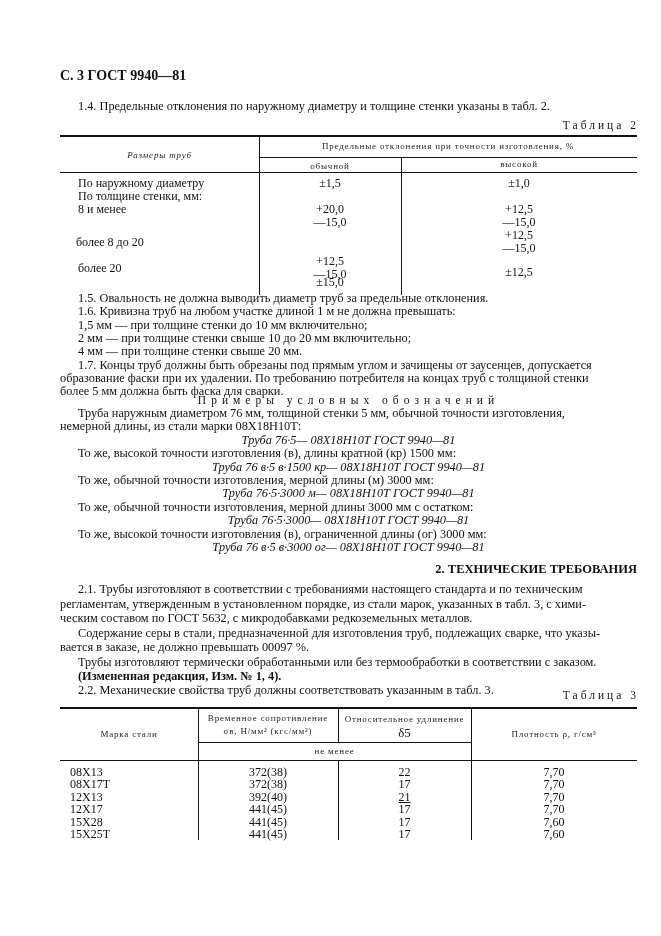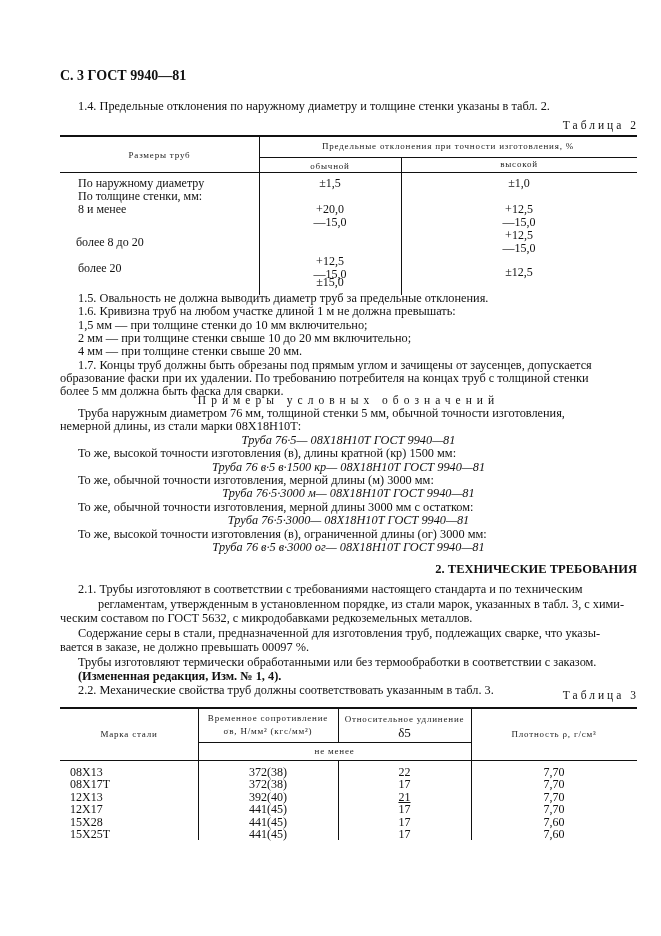--- a/index.html
+++ b/index.html
@@ -24,21 +24,21 @@
 <div class="abs p" style="left:78px;top:100px;">1.4. Предельные отклонения по наружному диаметру и толщине стенки указаны в табл. 2.</div>
 
 <div class="abs caption" style="right:22px;top:119px;">Таблица 2</div>
 <div>
   <div class="line" style="left:60px;top:135px;width:577px;height:2px;"></div>
   <div class="line" style="left:259px;top:137px;width:1px;height:158px;"></div>
   <div class="line" style="left:259px;top:157px;width:378px;height:1px;"></div>
   <div class="line" style="left:401px;top:157px;width:1px;height:138px;"></div>
   <div class="line" style="left:60px;top:172px;width:577px;height:1px;"></div>
 
-  <div class="abs small c" style="left:60px;width:199px;top:150px;">Размеры труб</div>
+  <div class="abs small c" style="left:60px;width:199px;top:150px;font-style:italic;">Размеры труб</div>
   <div class="abs small c" style="left:259px;width:378px;top:141px;">Предельные отклонения при точности изготовления, %</div>
   <div class="abs small c" style="left:259px;width:142px;top:161px;">обычной</div>
   <div class="abs small c" style="left:401px;width:236px;top:159px;">высокой</div>
 
   <div id="t2rows">
       <div class="cell" style="left:78px;top:177px;">По наружному диаметру</div>
       <div class="cell c" style="left:259px;width:142px;top:177px;">±1,5</div>
       <div class="cell c" style="left:401px;width:236px;top:177px;">±1,0</div>
       <div class="cell" style="left:78px;top:190px;">По толщине стенки, мм:</div>
       <div class="cell" style="left:78px;top:203px;">8 и менее</div>
@@ -79,21 +79,21 @@
     <div class="abs p ital c" style="left:60px;width:577px;top:487.4px;">Труба 76·5·3000 м— 08Х18Н10Т ГОСТ 9940—81</div>
     <div class="abs p" style="left:78px;top:500.8px;">То же, обычной точности изготовления, мерной длины 3000 мм с остатком:</div>
     <div class="abs p ital c" style="left:60px;width:577px;top:514.2px;">Труба 76·5·3000— 08Х18Н10Т ГОСТ 9940—81</div>
     <div class="abs p" style="left:78px;top:527.6px;">То же, высокой точности изготовления (в), ограниченной длины (ог) 3000 мм:</div>
     <div class="abs p ital c" style="left:60px;width:577px;top:541px;">Труба 76 в·5 в·3000 ог— 08Х18Н10Т ГОСТ 9940—81</div>
   </div>
 
 <div class="abs sect c" style="left:60px;width:577px;top:562px;">2. ТЕХНИЧЕСКИЕ ТРЕБОВАНИЯ</div>
 <div id="paras2">
     <div class="abs p" style="left:78px;top:583px;">2.1. Трубы изготовляют в соответствии с требованиями настоящего стандарта и по техническим</div>
-    <div class="abs p" style="left:60px;top:598px;margin-left:38px;">регламентам, утвержденным в установленном порядке, из стали марок, указанных в табл. 3, с хими-</div>
+    <div class="abs p" style="left:60px;top:598px;">регламентам, утвержденным в установленном порядке, из стали марок, указанных в табл. 3, с хими-</div>
     <div class="abs p" style="left:60px;top:612px;">ческим составом по ГОСТ 5632, с микродобавками редкоземельных металлов.</div>
     <div class="abs p" style="left:78px;top:627px;">Содержание серы в стали, предназначенной для изготовления труб, подлежащих сварке, что указы-</div>
     <div class="abs p" style="left:60px;top:641px;">вается в заказе, не должно превышать 00097 %.</div>
     <div class="abs p" style="left:78px;top:656px;">Трубы изготовляют термически обработанными или без термообработки в соответствии с заказом.</div>
     <div class="abs p bold" style="left:78px;top:670px;">(Измененная редакция, Изм. № 1, 4).</div>
     <div class="abs p" style="left:78px;top:684px;">2.2. Механические свойства труб должны соответствовать указанным в табл. 3.</div>
   </div>
 
 <div class="abs caption" style="right:22px;top:689px;">Таблица 3</div>
 <div>

